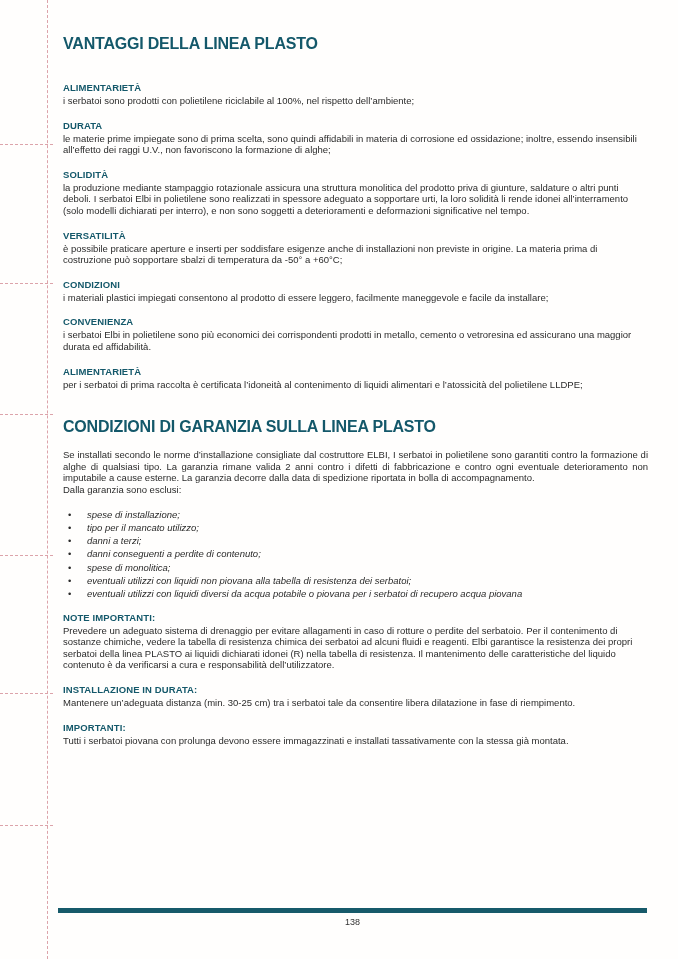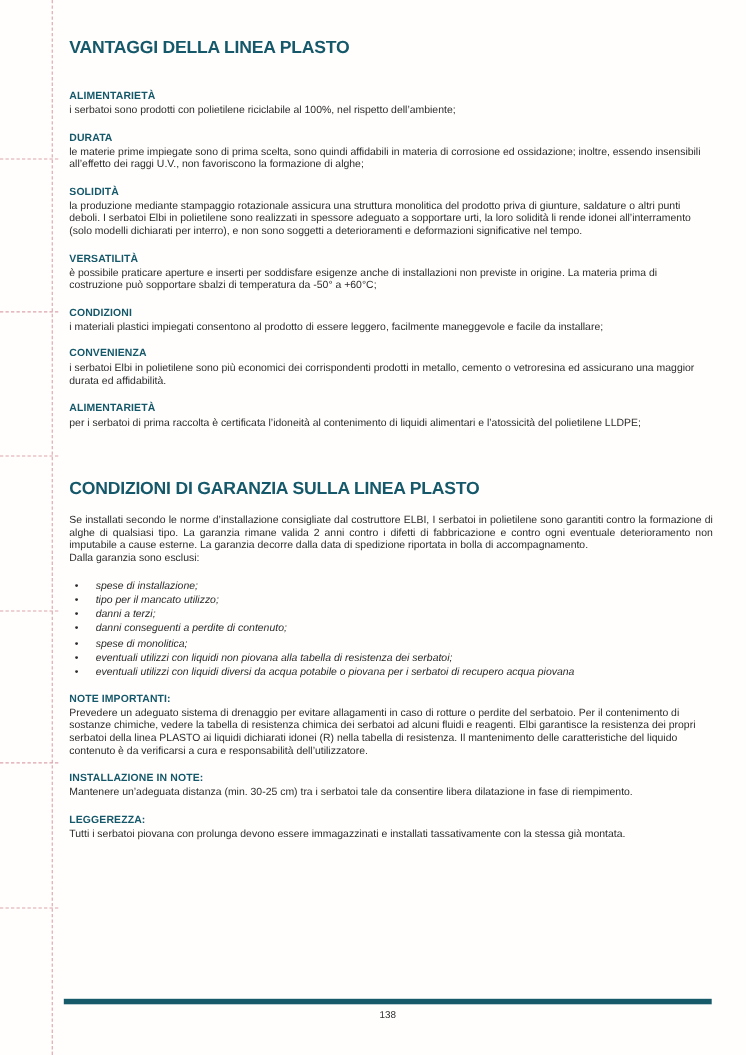--- a/index.html
+++ b/index.html
@@ -31,21 +31,21 @@
     width: 585px;
   }
   h1 {
     font-size: 16px;
     font-weight: bold;
     letter-spacing: -0.2px;
     color: #14586a;
     line-height: 22px;
   }
   .title-1 { margin-bottom: 27px; }
-  .title-2 { margin-top: 44px; margin-bottom: 11px; }
+  .title-2 { margin-top: 26px; margin-bottom: 11px; }
   .section { margin-bottom: 13px; }
   .section h3, .note h3 {
     font-size: 9.5px;
     font-weight: bold;
     color: #14586a;
     letter-spacing: 0.1px;
     margin-bottom: 2px;
   }
   .section p, .note p, .intro p {
     font-size: 9.5px;
@@ -163,26 +163,26 @@
         <span class="bullet-text">eventuali utilizzi con liquidi diversi da acqua potabile o piovana per i serbatoi di recupero acqua piovana</span>
       </div>
     </div>
 
     <div class="note">
       <h3>NOTE IMPORTANTI:</h3>
       <p>Prevedere un adeguato sistema di drenaggio per evitare allagamenti in caso di rotture o perdite del serbatoio. Per il contenimento di sostanze chimiche, vedere la tabella di resistenza chimica dei serbatoi ad alcuni fluidi e reagenti. Elbi garantisce la resistenza dei propri serbatoi della linea PLASTO ai liquidi dichiarati idonei (R) nella tabella di resistenza. Il mantenimento delle caratteristiche del liquido contenuto è da verificarsi a cura e responsabilità dell’utilizzatore.</p>
     </div>
 
     <div class="note">
-      <h3>INSTALLAZIONE IN NOTE:</h3>
+      <h3>INSTALLAZIONE IN DURATA:</h3>
       <p>Mantenere un’adeguata distanza (min. 30-25 cm) tra i serbatoi tale da consentire libera dilatazione in fase di riempimento.</p>
     </div>
 
     <div class="note">
-      <h3>LEGGEREZZA:</h3>
+      <h3>IMPORTANTI:</h3>
       <p>Tutti i serbatoi piovana con prolunga devono essere immagazzinati e installati tassativamente con la stessa già montata.</p>
     </div>
 
   </div>
 
   <div class="footer-bar"></div>
   <div class="page-number">138</div>
 
 </div>
 

